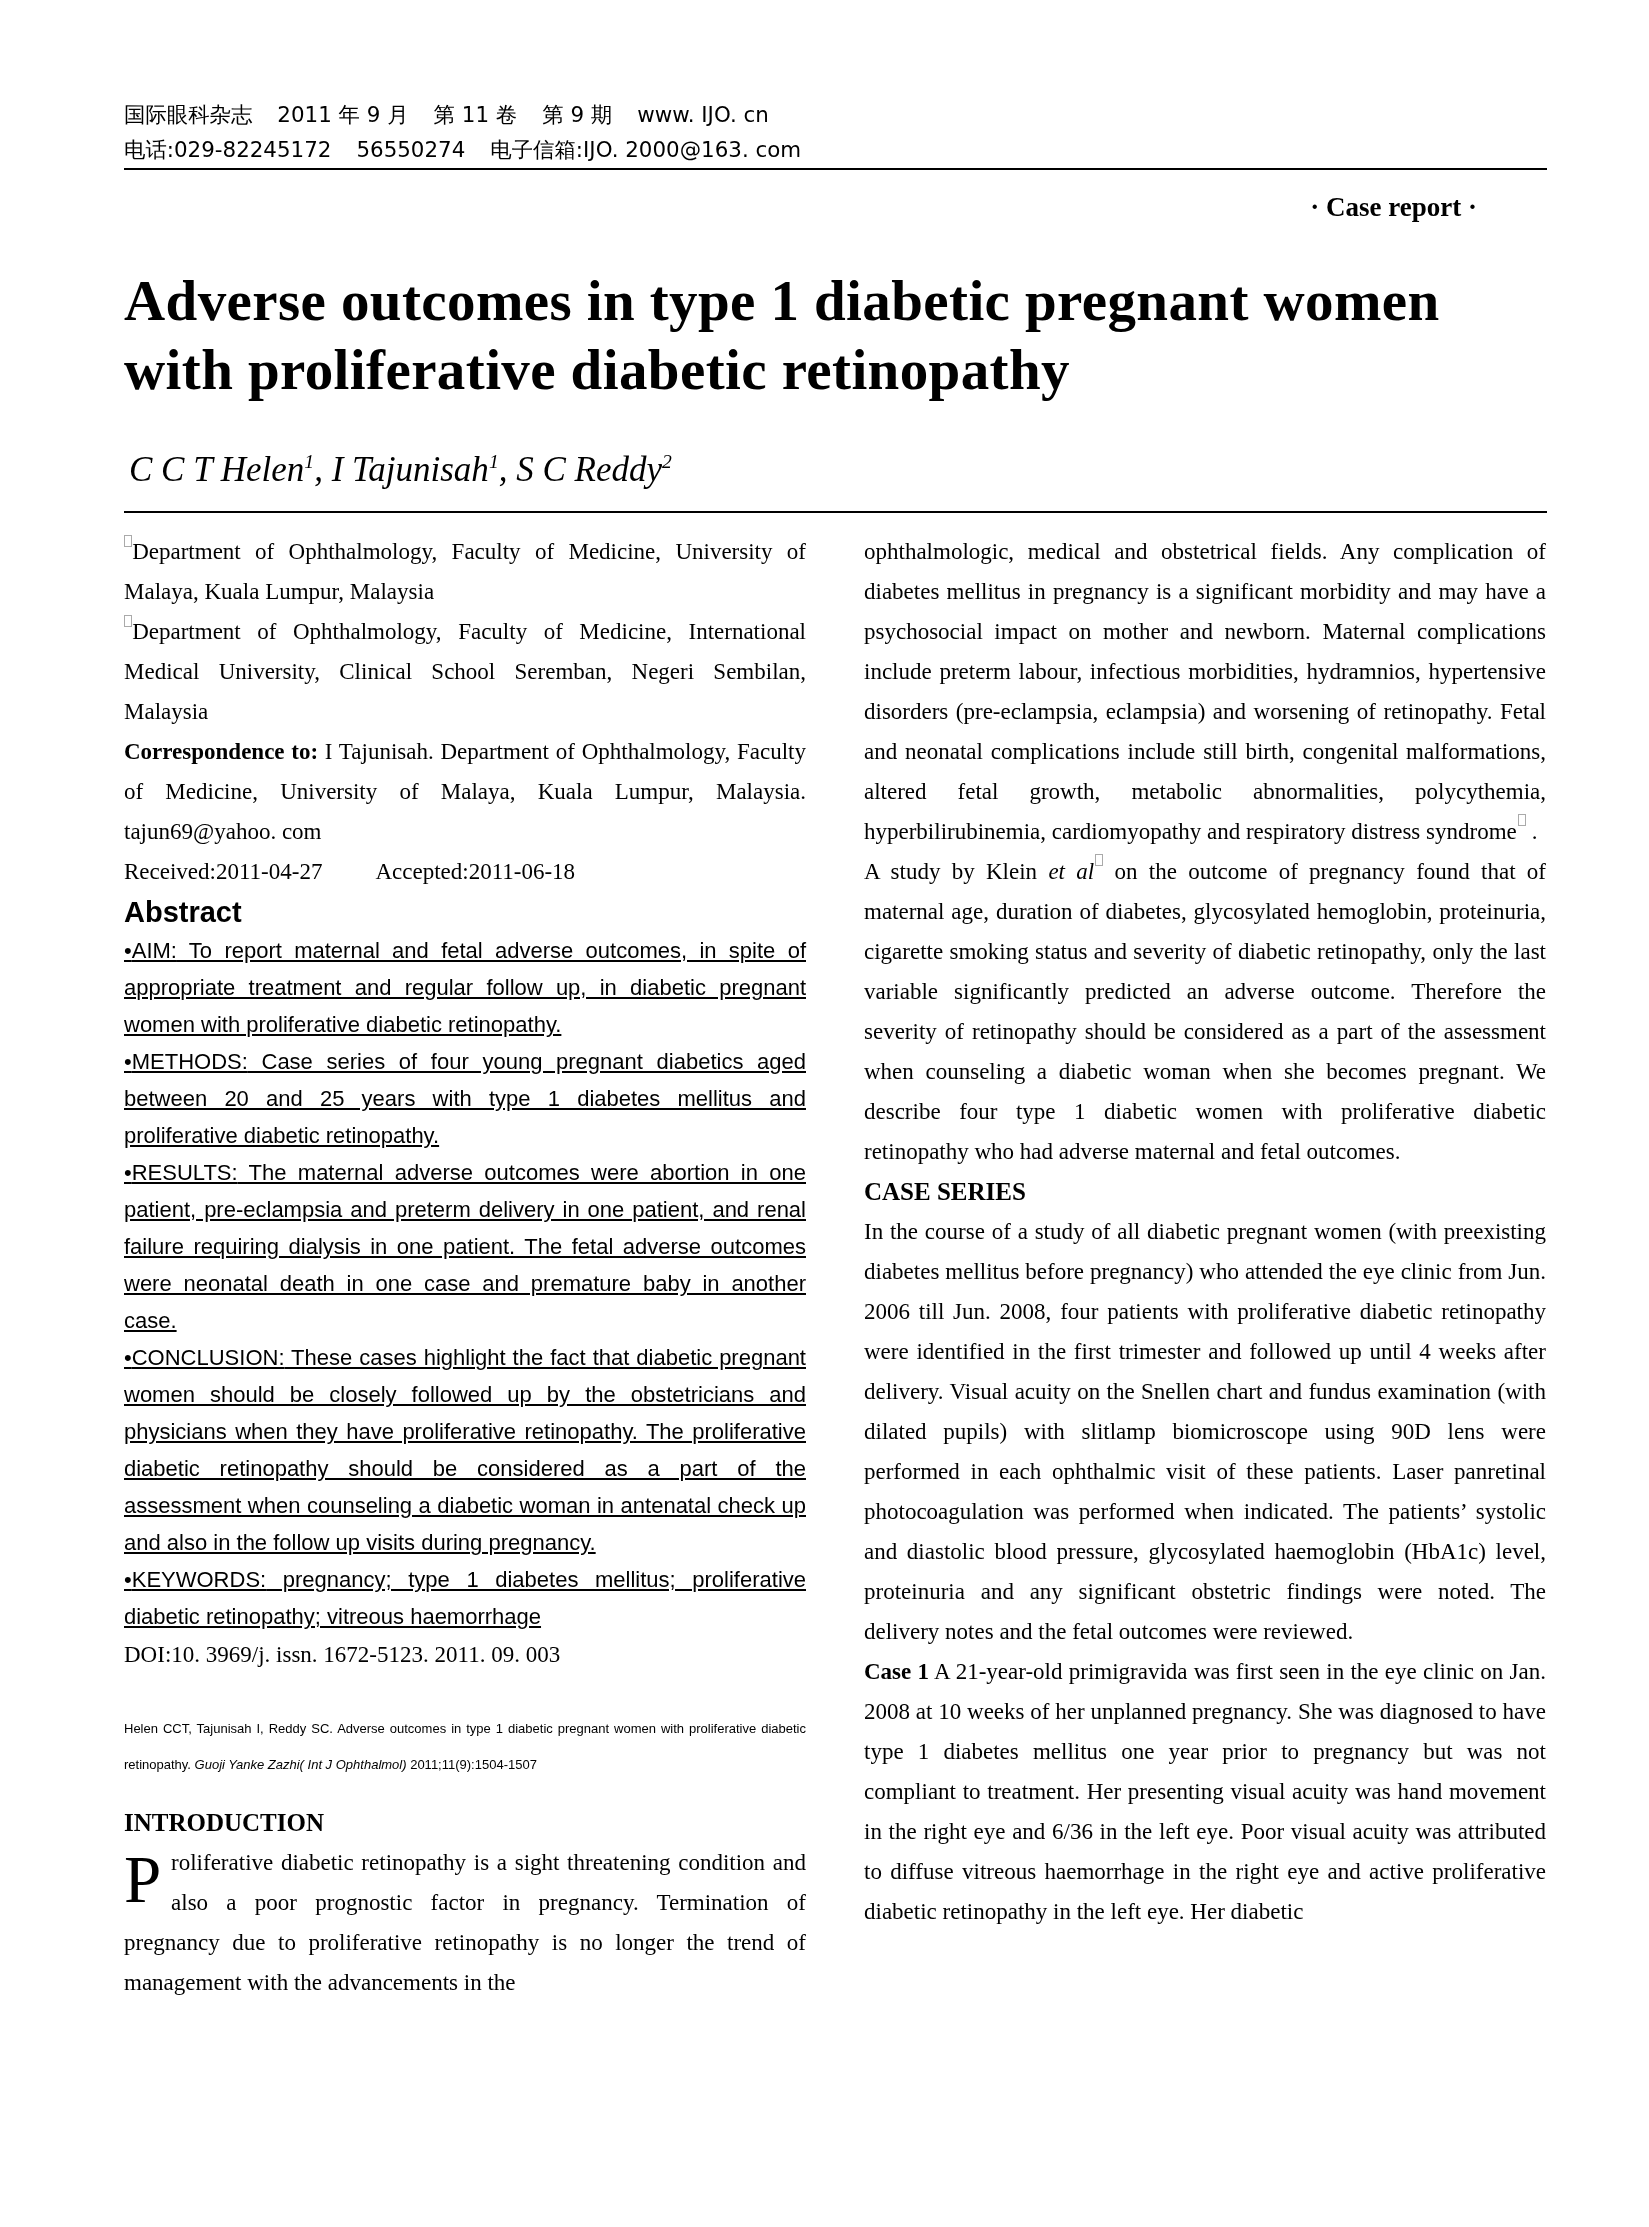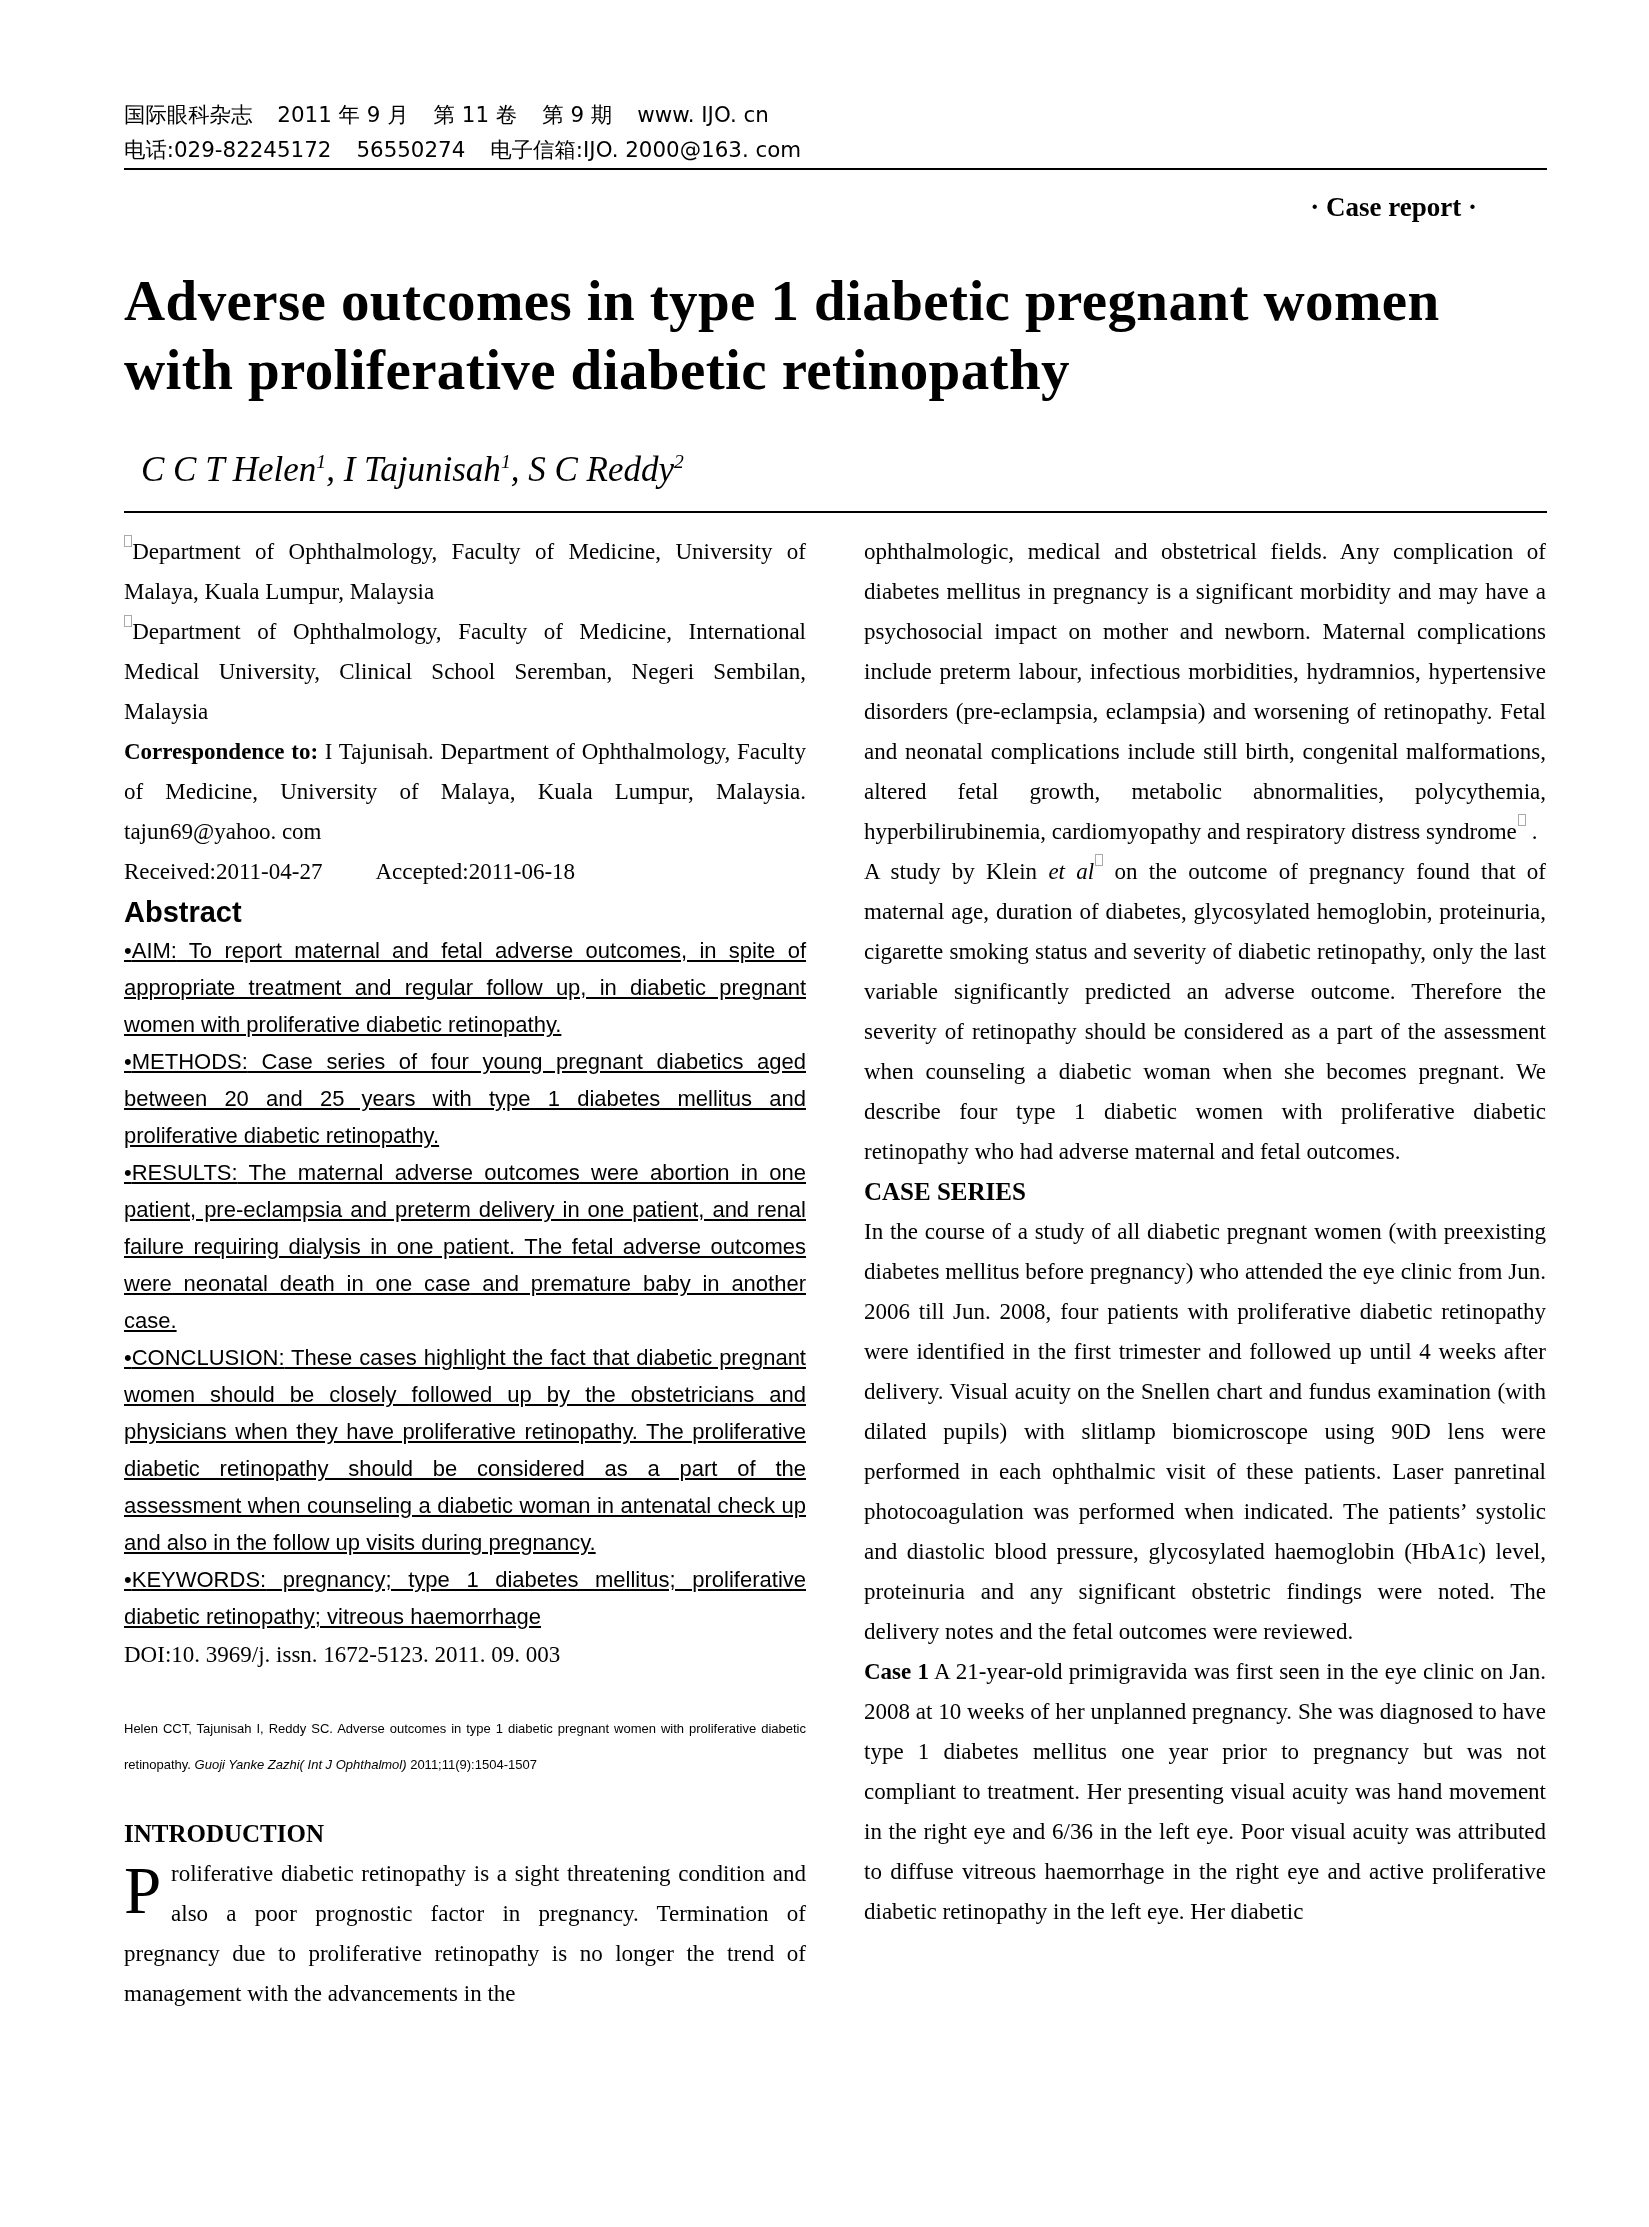--- a/index.html
+++ b/index.html
@@ -10,42 +10,42 @@
   .hdr { position: absolute; left: 124px; font-family: "DejaVu Sans", sans-serif; font-size: 21.4px; line-height: 27px; white-space: pre; }
   .hdr1 { top: 101px; }
   .hdr2 { top: 136px; }
   .hdr span { margin-right: 25px; }
   .rule-top { position: absolute; left: 124px; top: 168px; width: 1423px; height: 2.2px; background: #000; }
 
   .section-label { position: absolute; top: 192px; right: 172px; font-family: "Liberation Serif", serif; font-weight: bold; font-size: 27px; }
 
   .title { position: absolute; left: 124px; top: 266px; width: 1426px; font-family: "Liberation Serif", serif; font-weight: bold; font-size: 57px; line-height: 69px; letter-spacing: 0.4px; }
 
-  .authors { position: absolute; left: 129px; top: 450px; font-family: "Liberation Serif", serif; font-style: italic; font-size: 35px; margin-left: 12px; }
+  .authors { position: absolute; left: 129px; top: 450px; font-family: "Liberation Serif", serif; font-style: italic; font-size: 35px; }
   .authors sup { font-size: 19.6px; }
   .rule-mid { position: absolute; left: 124px; top: 511px; width: 1423px; height: 2.2px; background: #000; }
 
   
   .col { position: absolute; top: 532px; width: 682px; }
   .col-left { left: 124px; }
   .col-right { left: 864px; }
 
   .serif { font-family: "Liberation Serif", serif; font-size: 23px; line-height: 40px; text-align: justify; }
   .sans { font-family: "Liberation Sans", sans-serif; font-size: 22px; line-height: 37px; text-align: justify; text-decoration: underline; }
   p { margin: 0; }
   .aff-mark { display: inline-block; width: 6.2px; height: 10.7px; border: 0.9px solid #aaa; vertical-align: top; margin-top: 2.7px; }
   .ref-mark { display: inline-block; width: 6.2px; height: 9.8px; border: 0.9px solid #aaa; vertical-align: top; margin-top: 1.8px; margin-left: 0.9px; }
   .b { font-weight: bold; margin-top: 25px; }
   .i { font-style: italic; }
   .abstract-head { font-family: "Liberation Sans", sans-serif; font-weight: bold; font-size: 29px; line-height: 40px; }
   .bullet::before { content: "\2022 "; }
   .doi { font-family: "Liberation Serif", serif; font-size: 23px; line-height: 40px; }
   .cite { font-family: Liberation Sans, sans-serif; font-size: 13px; line-height: 36px; text-align: justify; margin-top: 36px; }
   .sect-head { font-family: "Liberation Serif", serif; font-weight: bold; font-size: 25px; line-height: 40px; }
-  .intro-head { margin-top: 31px; }
+  .intro-head { margin-top: 20px; }
   .dropcap { float: left; font-family: "Liberation Serif", serif; font-size: 67px; line-height: 62px; margin-right: 9.8px; margin-top: 4.5px; }
 </style>
 </head>
 <body>
 
 <div class="page">
 
   <div class="hdr hdr1"><span>国际眼科杂志</span><span>2011 年 9 月</span><span>第 11 卷</span><span>第 9 期</span><span>www. IJO. cn</span></div>
   <div class="hdr hdr2"><span>电话:029-82245172</span><span>56550274</span><span>电子信箱:IJO. 2000@163. com</span></div>
   <div class="rule-top"></div>

